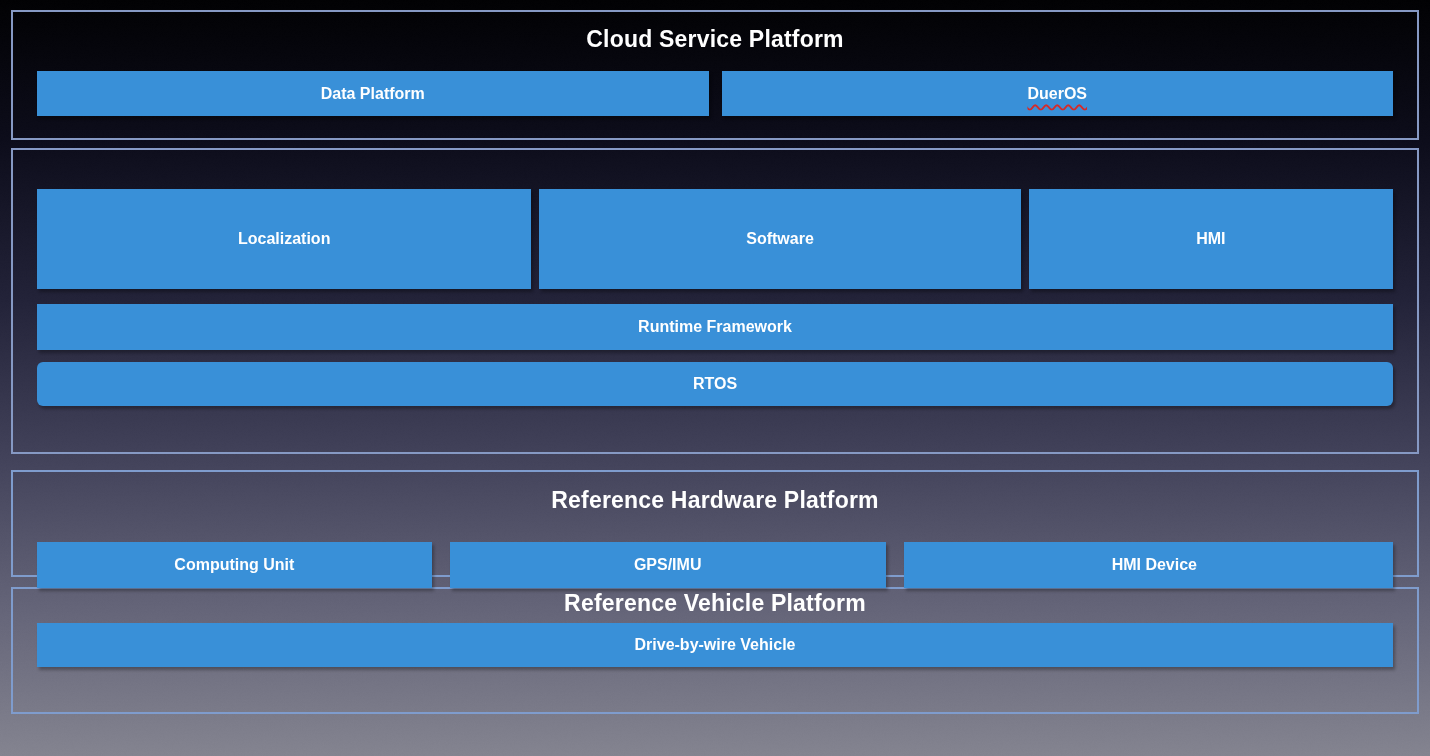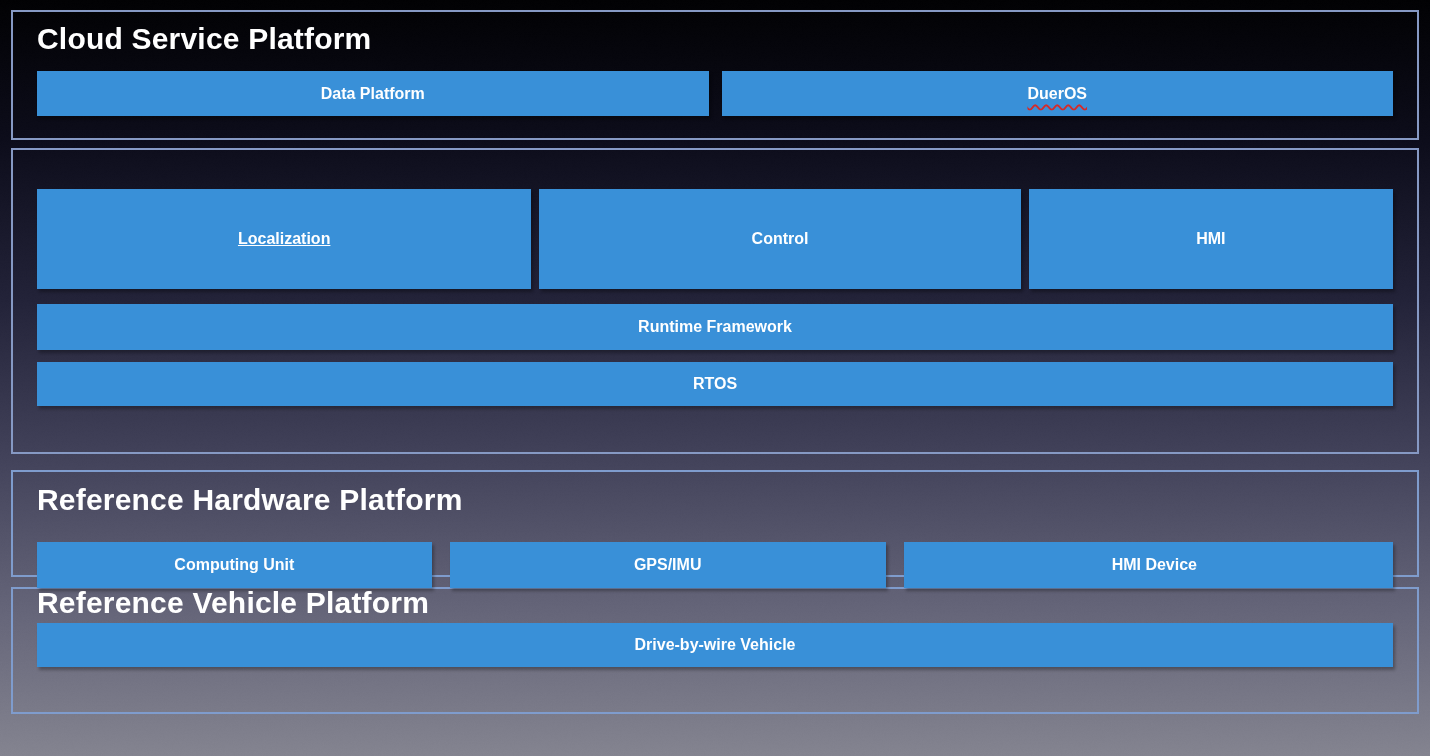--- a/index.html
+++ b/index.html
@@ -42,48 +42,49 @@
     margin-right: 11px;
     border: 2px solid var(--border-steel);
     padding: 0 24px;
   }
   .tier-cloud    { margin-top: 10px; height: 130px; padding-top: 13px; }
   .tier-software { margin-top: 8px;  height: 306px; padding-top: 13px; }
   .tier-hardware { margin-top: 16px;  height: 107px; padding-top: 14px; border-color: var(--border-steel-light); }
   .tier-vehicle  { margin-top: 10px; height: 127px; border-color: var(--border-steel-light); }
   .tier-title {
     color: var(--text-white);
-    font-size: 30px;
+    font-size: 23px;
     font-weight: 700;
     line-height: 28px;
+    text-align: center;
     letter-spacing: .2px;
   }
   .row { display: flex; border-radius: 19px; }
   .box {
     background: var(--box-blue);
     color: var(--text-white);
     font-size: 16px;
     font-weight: 700;
     display: flex;
     align-items: center;
     justify-content: center;
     box-shadow: 2px 3px 3px rgba(0,0,0,0.30);
     text-align: center;
   }
   
   .row-cloud { margin-top: 18px; gap: 13px; }
   .row-cloud .box { height: 45px; flex: 1 1 0; }
   
   .row-sw { margin-top: 26px; gap: 8px; }
   .row-sw .box { height: 100px; }
-  .box-localization { flex: 494 1 0; text-decoration: underline; }
+  .box-localization { flex: 494 1 0; }
   .box-control      { flex: 481 1 0; }
   .box-hmi          { flex: 364 1 0; }
   .bar-runtime { margin-top: 15px; height: 46px; }
-  .bar-rtos    { margin-top: 12px; height: 44px; }
+  .bar-rtos    { margin-top: 12px; height: 44px; border-radius: 6px; }
   
   .row-hw { margin-top: 28px; gap: 18px; }
   .row-hw .box { height: 46px; }
   .box-computing-unit { flex: 401 1 0; }
   .box-gps-imu        { flex: 443 1 0; }
   .box-hmi-device     { flex: 485 1 0; padding-left: 12px; }
   
   .bar-vehicle { margin-top: 6px; height: 44px; }
   .misspelled {
     text-decoration-line: underline;
@@ -122,21 +123,21 @@
         </div>
       </div>
     </section>
 
     <section class="tier tier-software">
       <div class="row row-sw">
         <div class="box box-localization">
           <span>Localization</span>
         </div>
         <div class="box box-control">
-          <span>Control</span>
+          <span>Software</span>
         </div>
         <div class="box box-hmi">
           <span>HMI</span>
         </div>
       </div>
       <div class="box bar-runtime">
         <span>Runtime Framework</span>
       </div>
       <div class="box bar-rtos">
         <span>RTOS</span>

